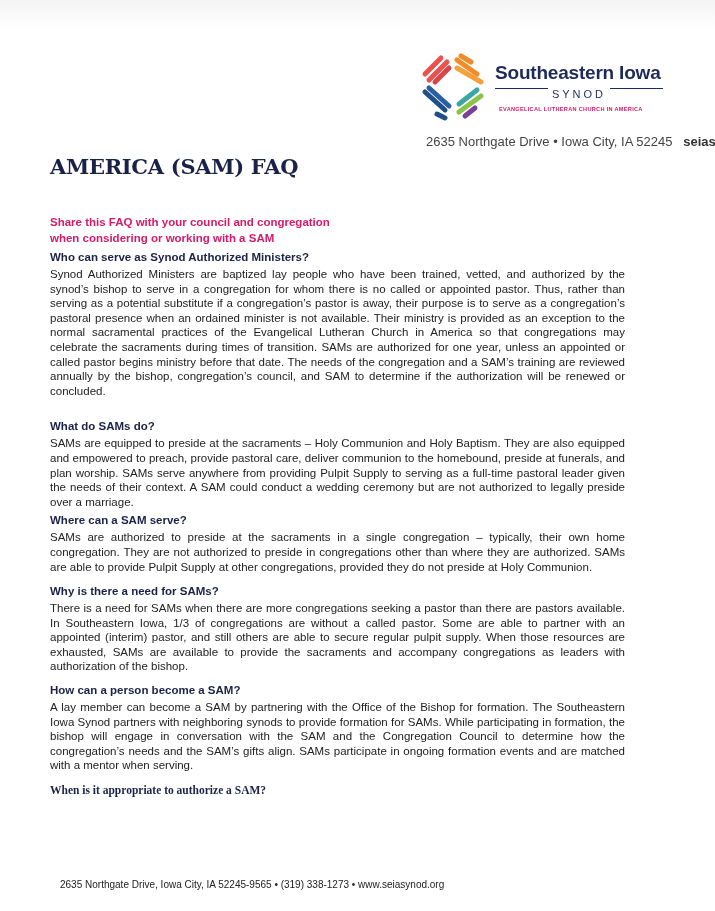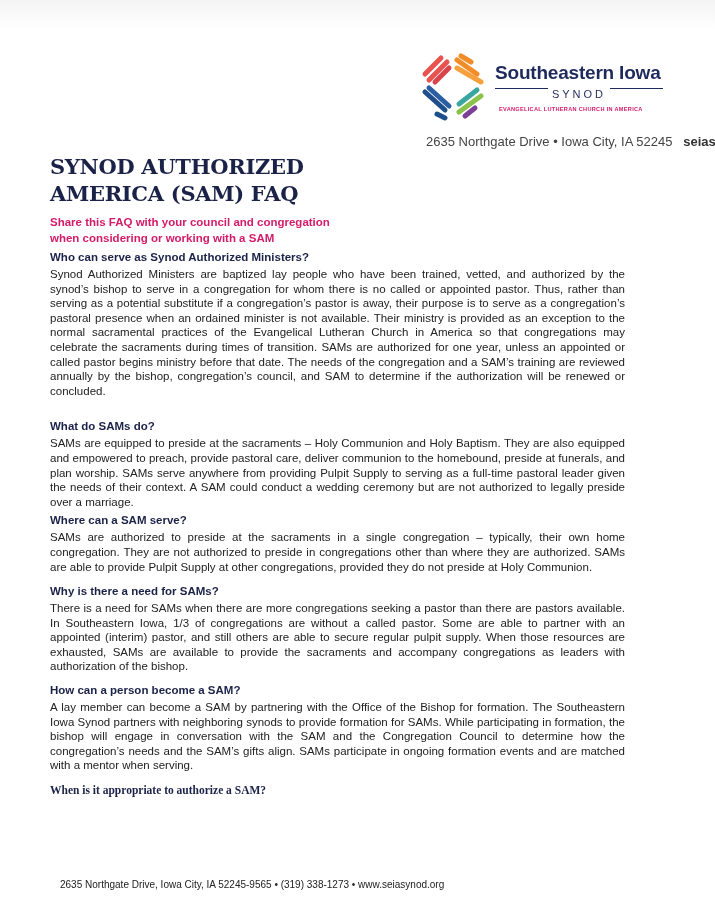--- a/index.html
+++ b/index.html
@@ -70,21 +70,20 @@
   <div class="logo-tagline">EVANGELICAL LUTHERAN CHURCH IN AMERICA</div>
 </div>
 
 <div class="header-address">
   <span>2635 Northgate Drive • Iowa City, IA 52245</span>
   <span>&nbsp;</span>
   <span class="web">seiasynod.org</span>
 </div>
 
 <div class="title">
-  <div>SYNOD AUTHORIZED</div>
   <div>AMERICA (SAM) FAQ</div>
 </div>
 
 <div class="subtitle">
   <div>Share this FAQ with your council and congregation</div>
   <div>when considering or working with a SAM</div>
 </div>
 
 <div class="content">
   <div class="section s1">

